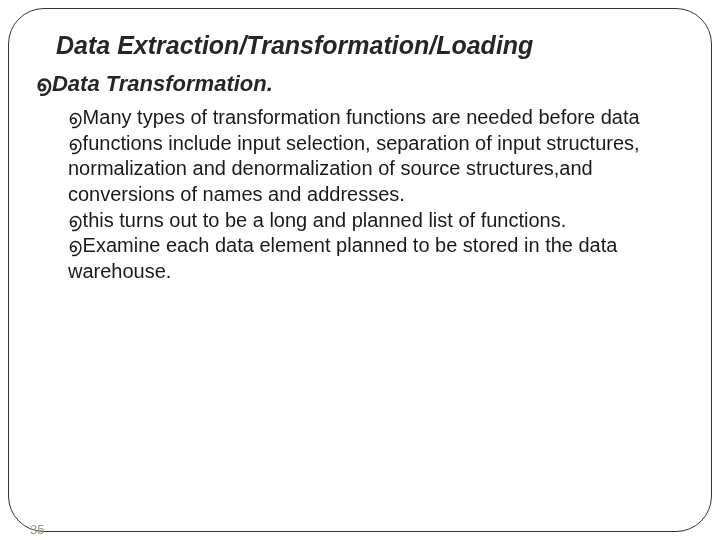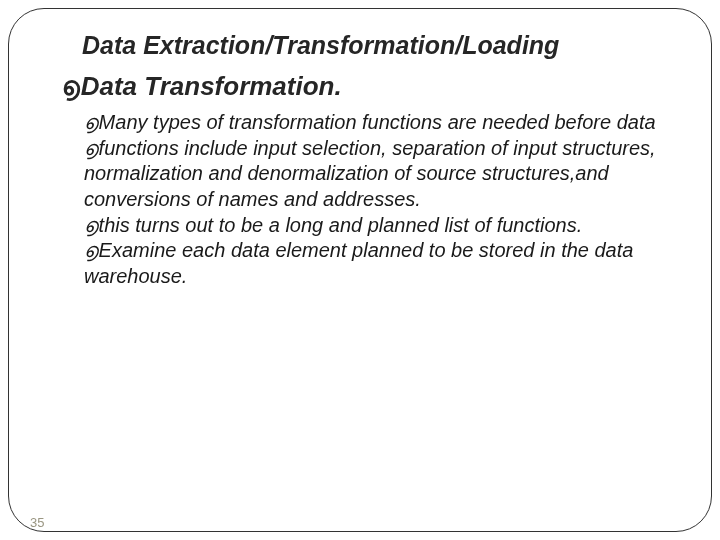--- a/index.html
+++ b/index.html
@@ -9,21 +9,21 @@
     height: 540px;
     background: #fff;
     font-family: Arial, Helvetica, sans-serif;
     color: #1a1a1a;
   }
   .slide {
     position: relative;
     box-sizing: border-box;
     width: 720px;
     height: 540px;
-    padding: 22px 26px 26px 42px;
+    padding: 22px 26px 26px 16px;
   }
   .frame {
     position: absolute;
     top: 8px;
     left: 8px;
     right: 8px;
     bottom: 8px;
     border: 1px solid #333;
     border-radius: 36px;
     pointer-events: none;
@@ -35,53 +35,52 @@
     font-style: italic;
     line-height: 1.25;
     color: #262626;
   }
   .content {
     margin-left: 20px;
     margin-right: 20px;
   }
   .h2line {
     margin: 10px 0 8px 0;
-    font-size: 26px;
+    font-size: 22px;
     font-weight: bold;
     font-style: italic;
     color: #262626;
   }
   .h2line .swirl {
     display: inline-block;
     font-style: normal;
     font-weight: bold;
     margin-right: 1px;
   }
   .body {
-    margin-left: 22px;
+    margin-left: 32px;
     font-size: 20px;
     line-height: 1.28;
     color: #1a1a1a;
-    font-style: italic;
   }
   .body .bi {
     display: block;
   }
   .body .bi .swirl {
     display: inline-block;
     margin-right: 1px;
   }
   .body .cont {
     display: block;
     margin-left: 0;
   }
   .pagenum {
     position: absolute;
     left: 30px;
-    bottom: 10px;
+    bottom: 3px;
     font-size: 13px;
     color: #9a9682;
   }
 </style>
 </head>
 <body>
 
 <div class="slide">
   <div class="frame"></div>
 

